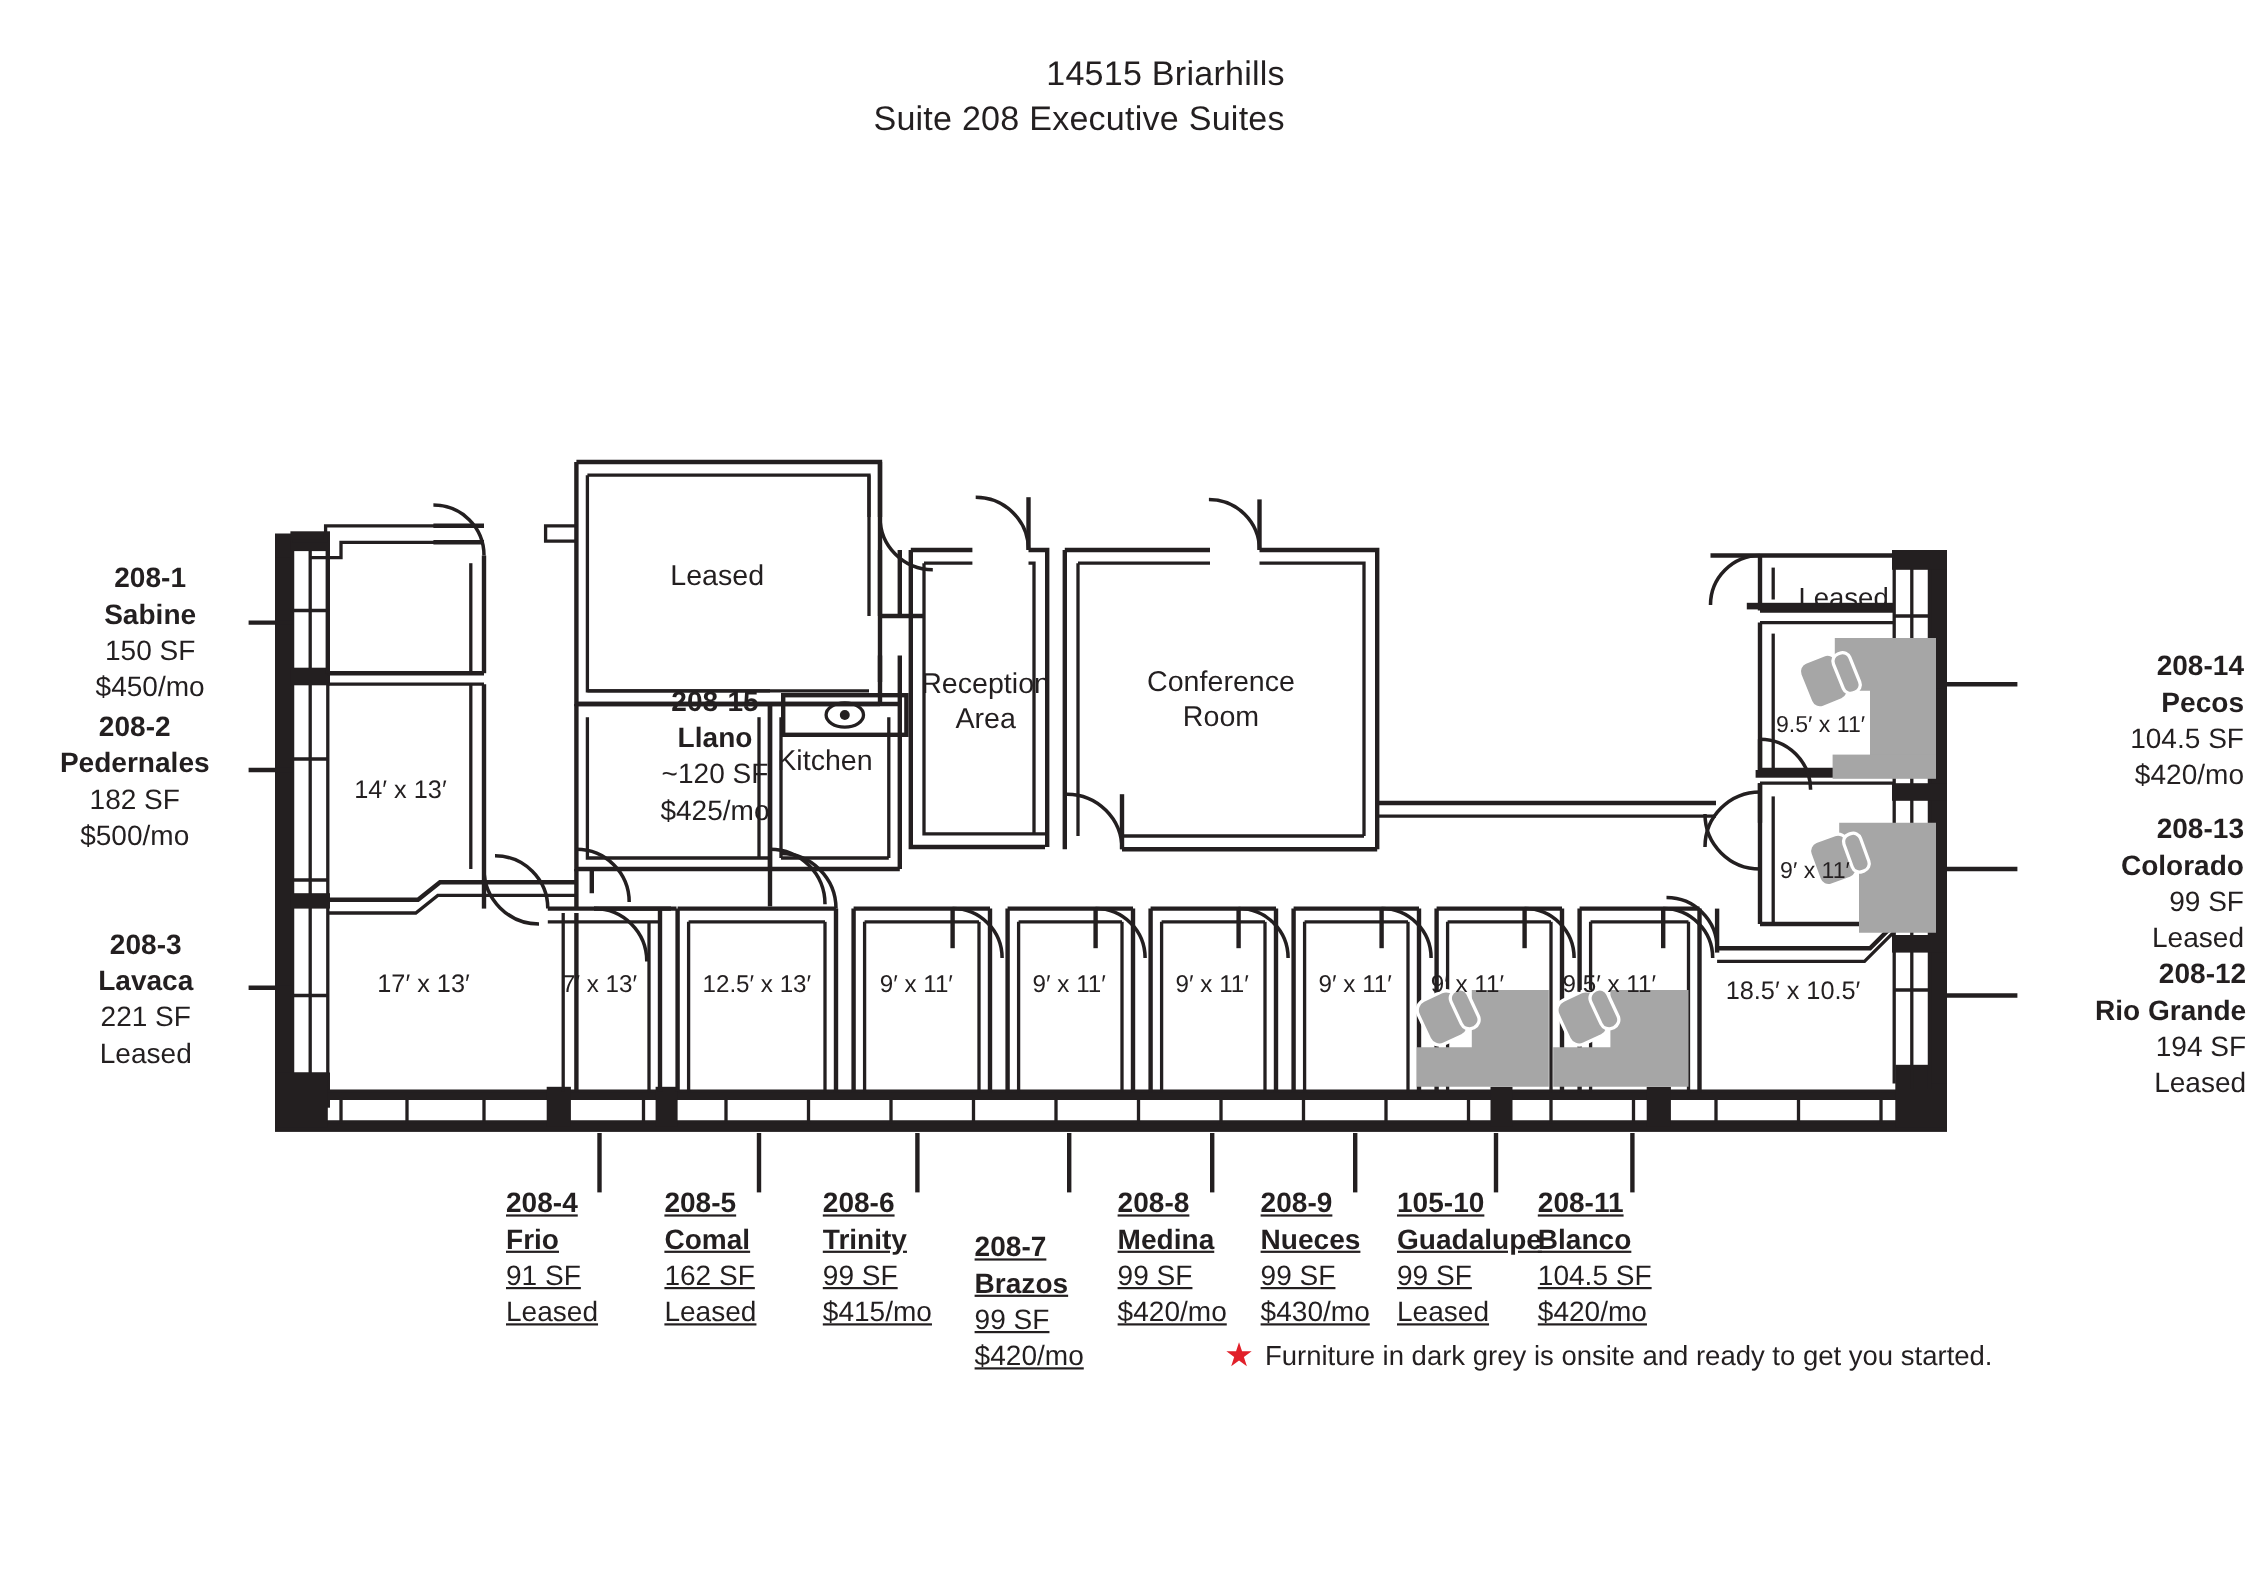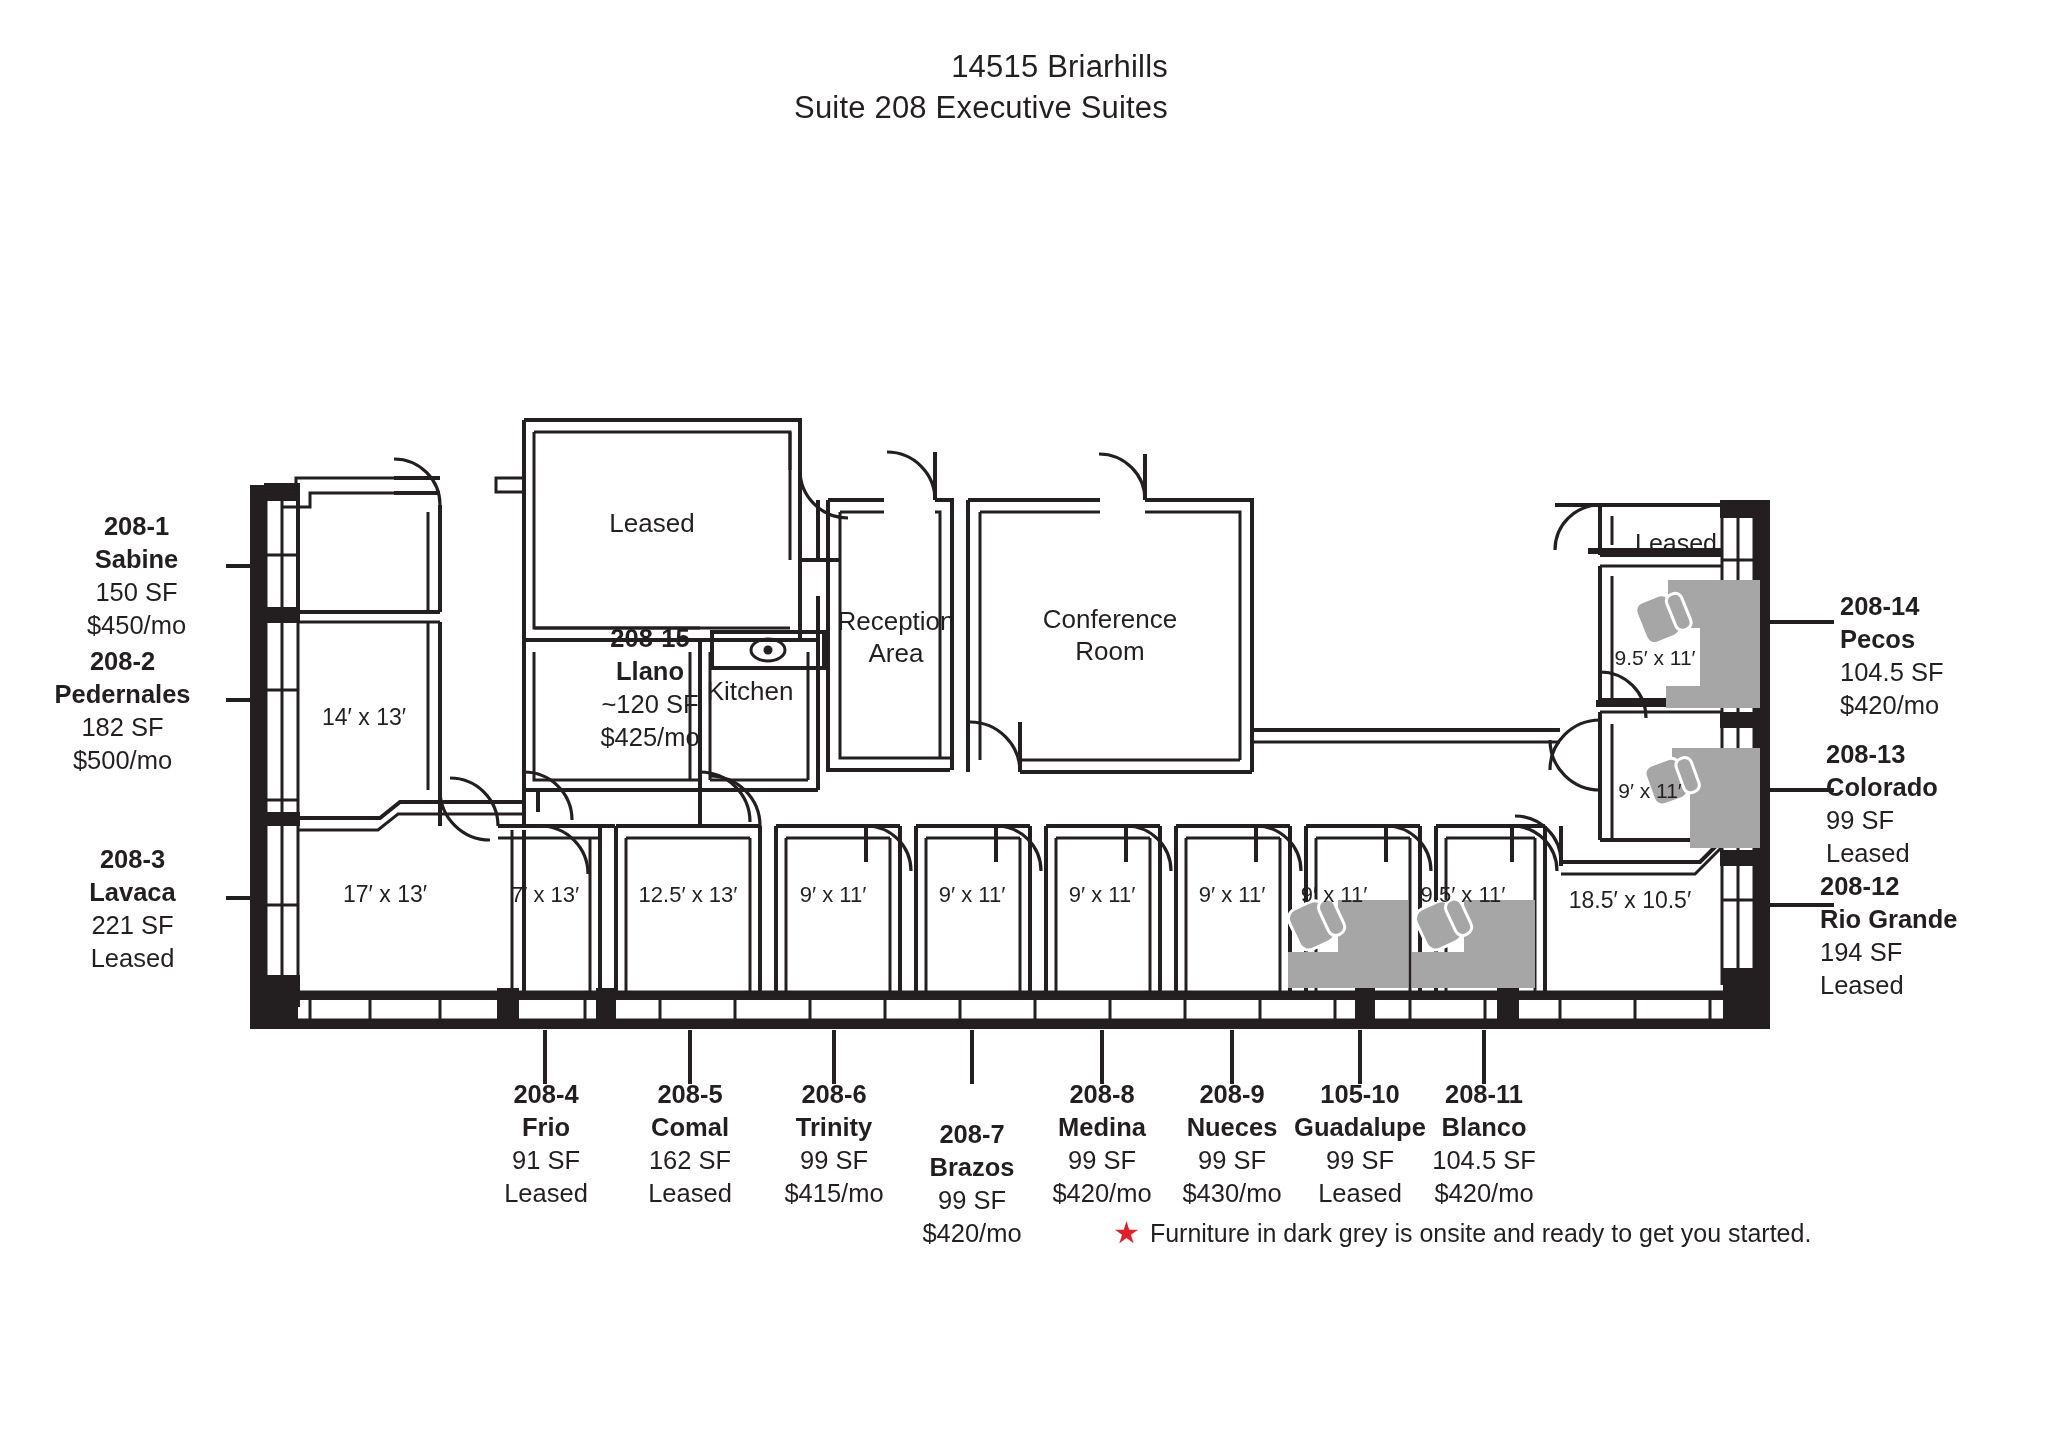--- a/index.html
+++ b/index.html
@@ -33,23 +33,23 @@
   
   .callout {
     position: absolute;
     color: #231f20;
     font-size: 25.5px;
     line-height: 33px;
     white-space: nowrap;
   }
   .callout .suite,
   .callout .name { font-weight: bold; }
-  .callout.right { text-align: left; }
+  .callout.right { text-align: right; }
   .callout.left  { text-align: center; }
-  .callout.bottom{ text-align: center; }
+  .callout.bottom{ text-align: left; text-decoration: underline; }
 
   
   #plan {
     position: absolute;
     left: 0; top: 0;
     width: 2048px; height: 1448px;
     pointer-events: none;
   }
   
   #footnote {

